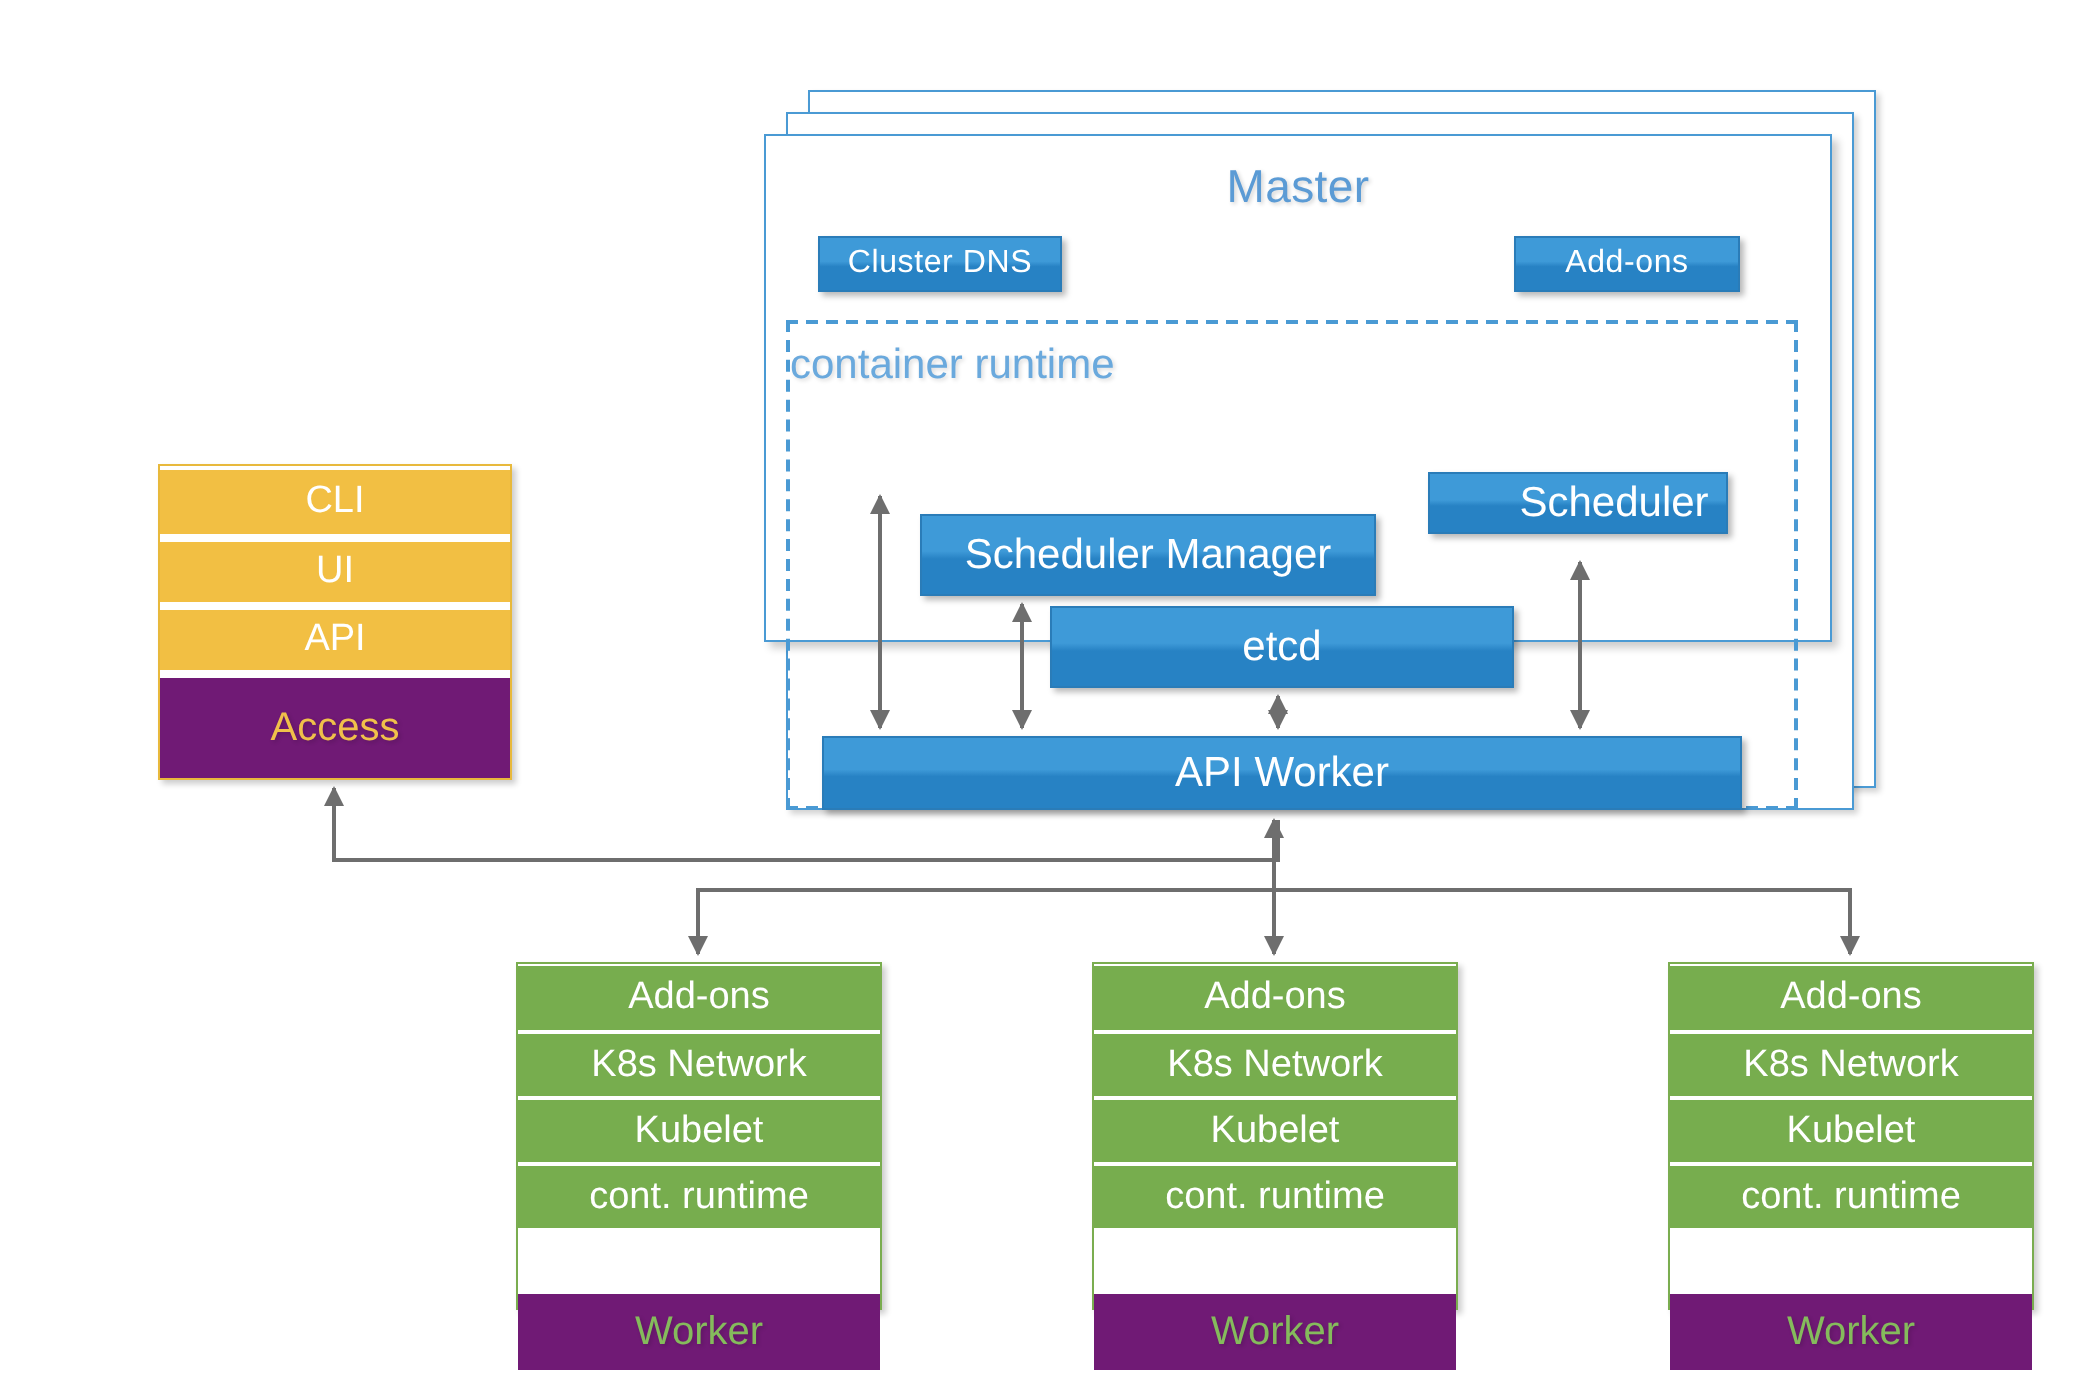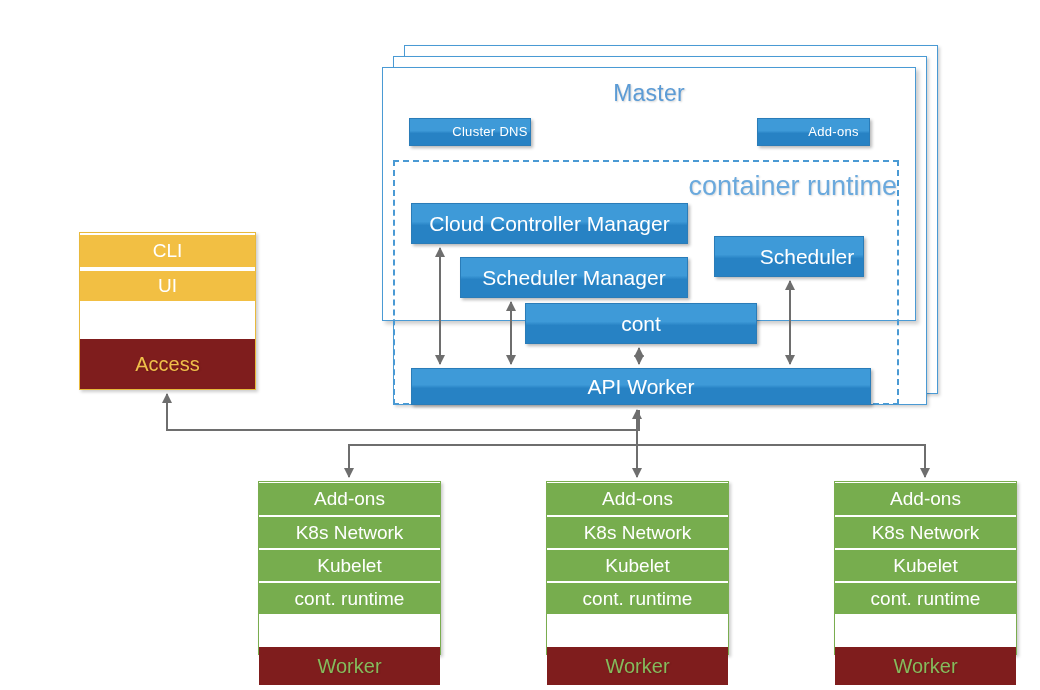--- a/index.html
+++ b/index.html
@@ -48,45 +48,44 @@
   .runtime-box {
     position: absolute;
     border: 2px dashed #4a9ad4;
     background: transparent;
     box-sizing: border-box;
   }
   .runtime-title {
     position: absolute;
     left: 0; right: 0;
     top: 9px;
-    text-align: right;
-    font-size: 27px;
+    text-align: left;
+    font-size: 21px;
     color: #6aa9dd;
     text-shadow: 1px 1px 2px rgba(0,0,0,0.15);
   }
 
   
   .bluebox {
     position: absolute;
     box-sizing: border-box;
     background: linear-gradient(to bottom, #3e9ad8 0%, #3e9ad8 45%, #2782c4 55%, #2782c4 100%);
     border: 1px solid #2a7cb8;
     color: #ffffff;
     display: flex;
     align-items: center;
     justify-content: center;
     text-align: center;
     box-shadow: 2px 2px 3px rgba(0,0,0,0.28);
     font-size: 21px;
     line-height: 1.1;
   }
   .bluebox.small {
-    font-size: 13px;
+    font-size: 16px;
     letter-spacing: 0.3px;
-    padding-left: 40px;
   }
 
   
   .stack-panel {
     position: absolute;
     box-sizing: border-box;
     background: #ffffff;
     box-shadow: 2px 2px 3px rgba(0,0,0,0.20);
   }
   .stack-panel.access { border: 1px solid #e8b93c; }
@@ -107,21 +106,21 @@
   .bar.green  { background: #77ad4e; }
 
   .footer-label {
     position: absolute;
     left: 0;
     width: 100%;
     box-sizing: border-box;
     display: flex;
     align-items: center;
     justify-content: center;
-    background: #7f1d1d;
+    background: #701a75;
     font-size: 20px;
     text-shadow: 1px 1px 2px rgba(0,0,0,0.16);
   }
   .footer-label.access-f { color: #f0c04a; }
   .footer-label.worker-f { color: #85bb5c; margin-top: 31px; }
 
   svg.wires {
     position: absolute;
     left: 0; top: 0;
     width: 1040px;
@@ -146,46 +145,46 @@
   </div>
 
   <div class="bluebox small" style="left:757px; top:118px; width:113px; height:28px;">
     <span>Add-ons</span>
   </div>
 
   <div class="runtime-box" style="left:393px; top:160px; width:506px; height:245px;">
     <div class="runtime-title">container runtime</div>
   </div>
 
-  <div class="bluebox" style="left:411px; top:203px; width:277px; height:41px;">
-    <span>Cloud Controller Manager</span>
-  </div>
 
   <div class="bluebox" style="left:460px; top:257px; width:228px; height:41px;">
     <span>Scheduler Manager</span>
   </div>
 
-  <div class="bluebox" style="left:714px; top:236px; width:150px; height:41px;padding-left:36px;">
+  <div class="bluebox" style="left:714px; top:236px; width:150px; height:31px;padding-left:36px;">
     <span>Scheduler</span>
   </div>
 
   <div class="bluebox" style="left:525px; top:303px; width:232px; height:41px;">
-    <span>cont</span>
+    <span>etcd</span>
   </div>
 
   <div class="bluebox" style="left:411px; top:368px; width:460px; height:37px;">
     <span>API Worker</span>
   </div>
 
   <div class="stack-panel access" style="left:79px; top:232px; width:177px; height:158px;">
     <div class="bar orange" style="top:2px; height:32px;">
       <span>CLI</span>
     </div>
     <div class="bar orange" style="top:38px; height:30px;">
       <span>UI</span>
+    </div>
+    <div class="bar orange" style="top:72px; height:30px;">
+      <span>API</span>
     </div>
     <div class="footer-label access-f" style="top:106px; height:50px;">
       <span>Access</span>
     </div>
   </div>
 
   <div class="stack-panel worker" style="left:258px; top:481px; width:183px; height:174px;">
     <div class="bar green" style="top:1px; height:32px;">
       <span>Add-ons</span>
     </div>

